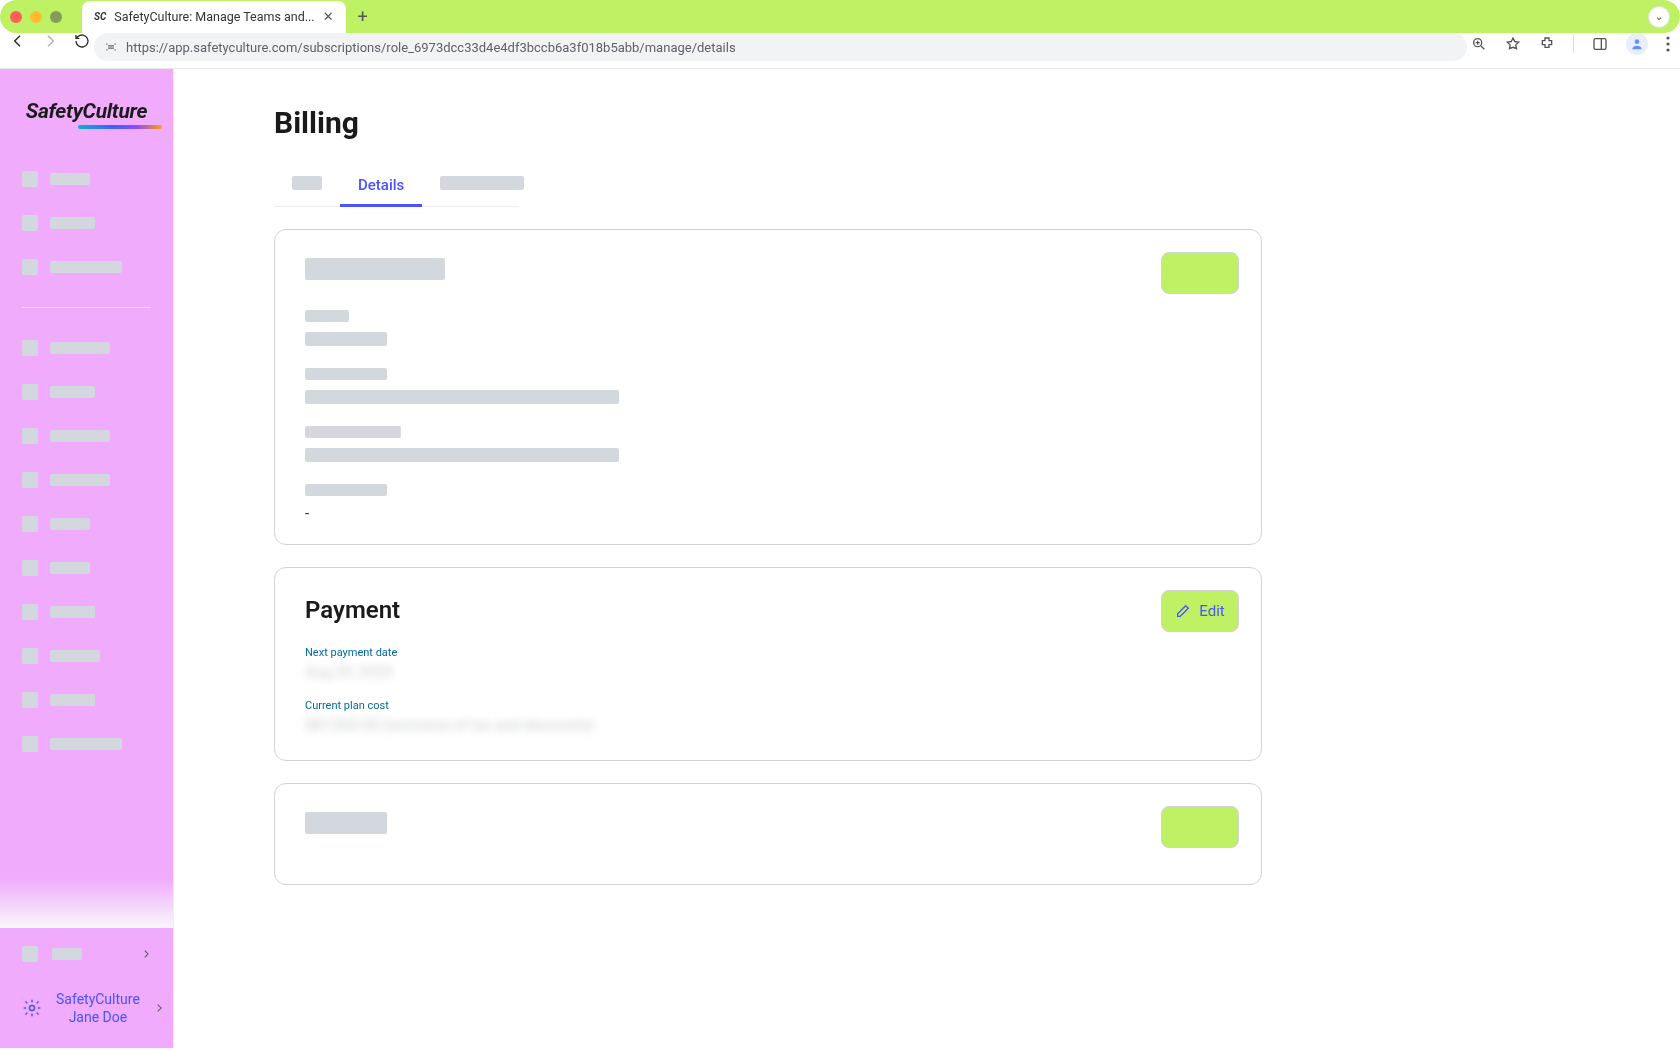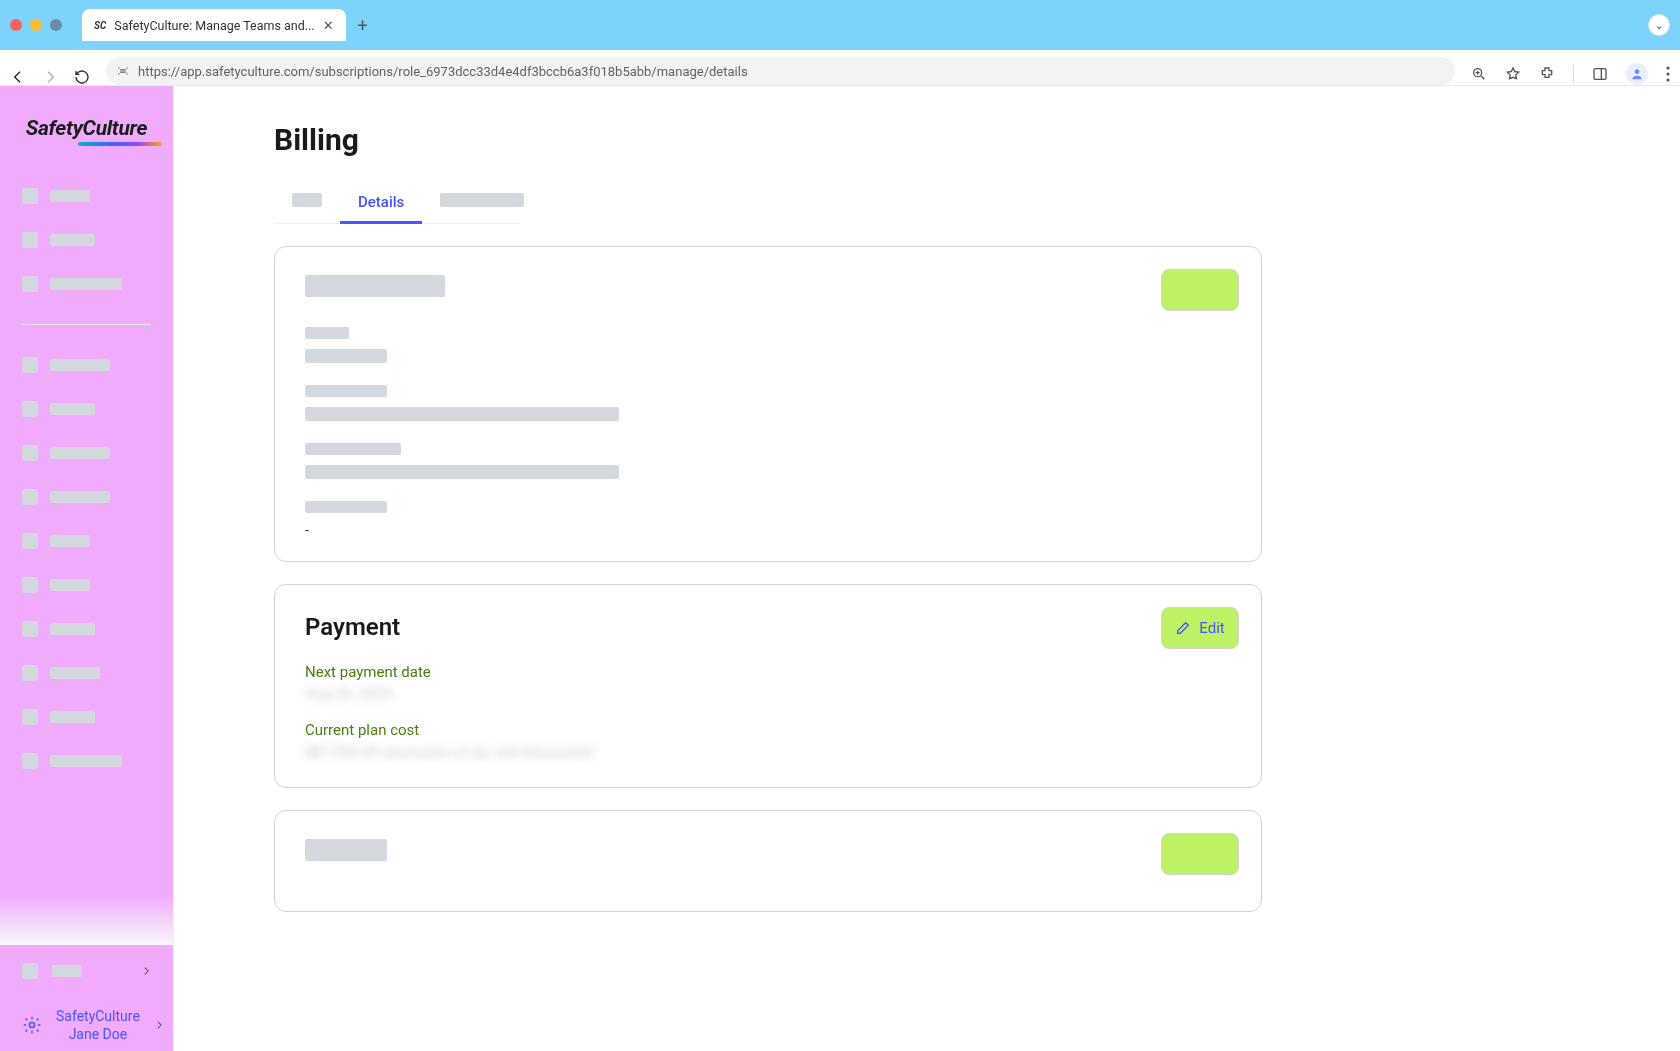--- a/index.html
+++ b/index.html
@@ -6,25 +6,26 @@
     body {
       font-family: -apple-system, BlinkMacSystemFont, "Segoe UI", Roboto, Helvetica, Arial, sans-serif;
       width: 1680px;
       height: 1051px;
       overflow: hidden;
       background: #fff;
     }
 
     
     .browser-chrome {
-      height: 50px;
-      background: #7dd3fc;
+      height: 33px;
+      background: #bef264;
       display: flex;
       align-items: center;
       padding: 0 10px;
+      border-radius: 18px;
     }
     .mac-dots { display: flex; gap: 8px; margin-right: 12px; align-items: center; }
     .mac-dot { width: 12px; height: 12px; border-radius: 50%; }
     .dot-red { background: #ff5f57; }
     .dot-yellow { background: #febc2e; }
     .dot-green { background: #555; opacity: .55; } 
 
     .tab {
       background: #fff;
       height: 32px;
@@ -47,23 +48,23 @@
       background: #fff; display: flex; align-items: center; justify-content: center;
       font-size: 11px; color: #555; border: 1px solid #e0e0e0;
     }
 
     
     .toolbar {
       height: 36px;
       background: #fff;
       border-bottom: 1px solid #e8e8e8;
       display: flex;
-      align-items: flex-end;
+      align-items: flex-start;
       padding: 0 10px;
-      gap: 16px;
+      gap: 4px;
     }
     .nav-arrows { display: flex; gap: 16px; color: #2b2b2b; font-size: 16px; align-items:center;}
     .nav-arrows span.disabled { color: #b5b5b5; }
     .reload { font-size: 15px; }
 
     .addr {
       flex: 1;
       height: 28px;
       background: #f1f3f4;
       border-radius: 20px;
@@ -165,21 +166,21 @@
       display:flex; align-items:center; justify-content:center; gap:8px;
       color: #4953ff; font-size: 15px; background:#bef264;
     }
     .card-btn .pencil { font-size: 16px; }
 
     .sk { background:#d3d8de; border-radius:2px; } .sk-h22{height:22px;} .sk-h12{height:12px;} .sk-h14{height:14px;}
     .mb8{margin-bottom:8px;} .mb10{margin-bottom:10px;} .mb22{margin-bottom:22px;} .mb30{margin-bottom:30px;}
     .dash { color:#333; font-size:15px; margin-top:2px; }
 
     .section-title { font-size: 24px; font-weight:600; color:#1a1a1a; margin-bottom: 22px; }
-    .field-label { font-size: 15px; color:#4d7c0f; margin-bottom: 4px; }
+    .field-label { font-size: 11px; color:#0369a1; margin-bottom: 4px; }
 
     .blur-text {
       color: #c7c9cb; filter: blur(4px); font-size: 15px; margin-bottom:18px;
       user-select:none;
     }
 
     svg { display:block; }
   </style>
 </head>
 <body>

